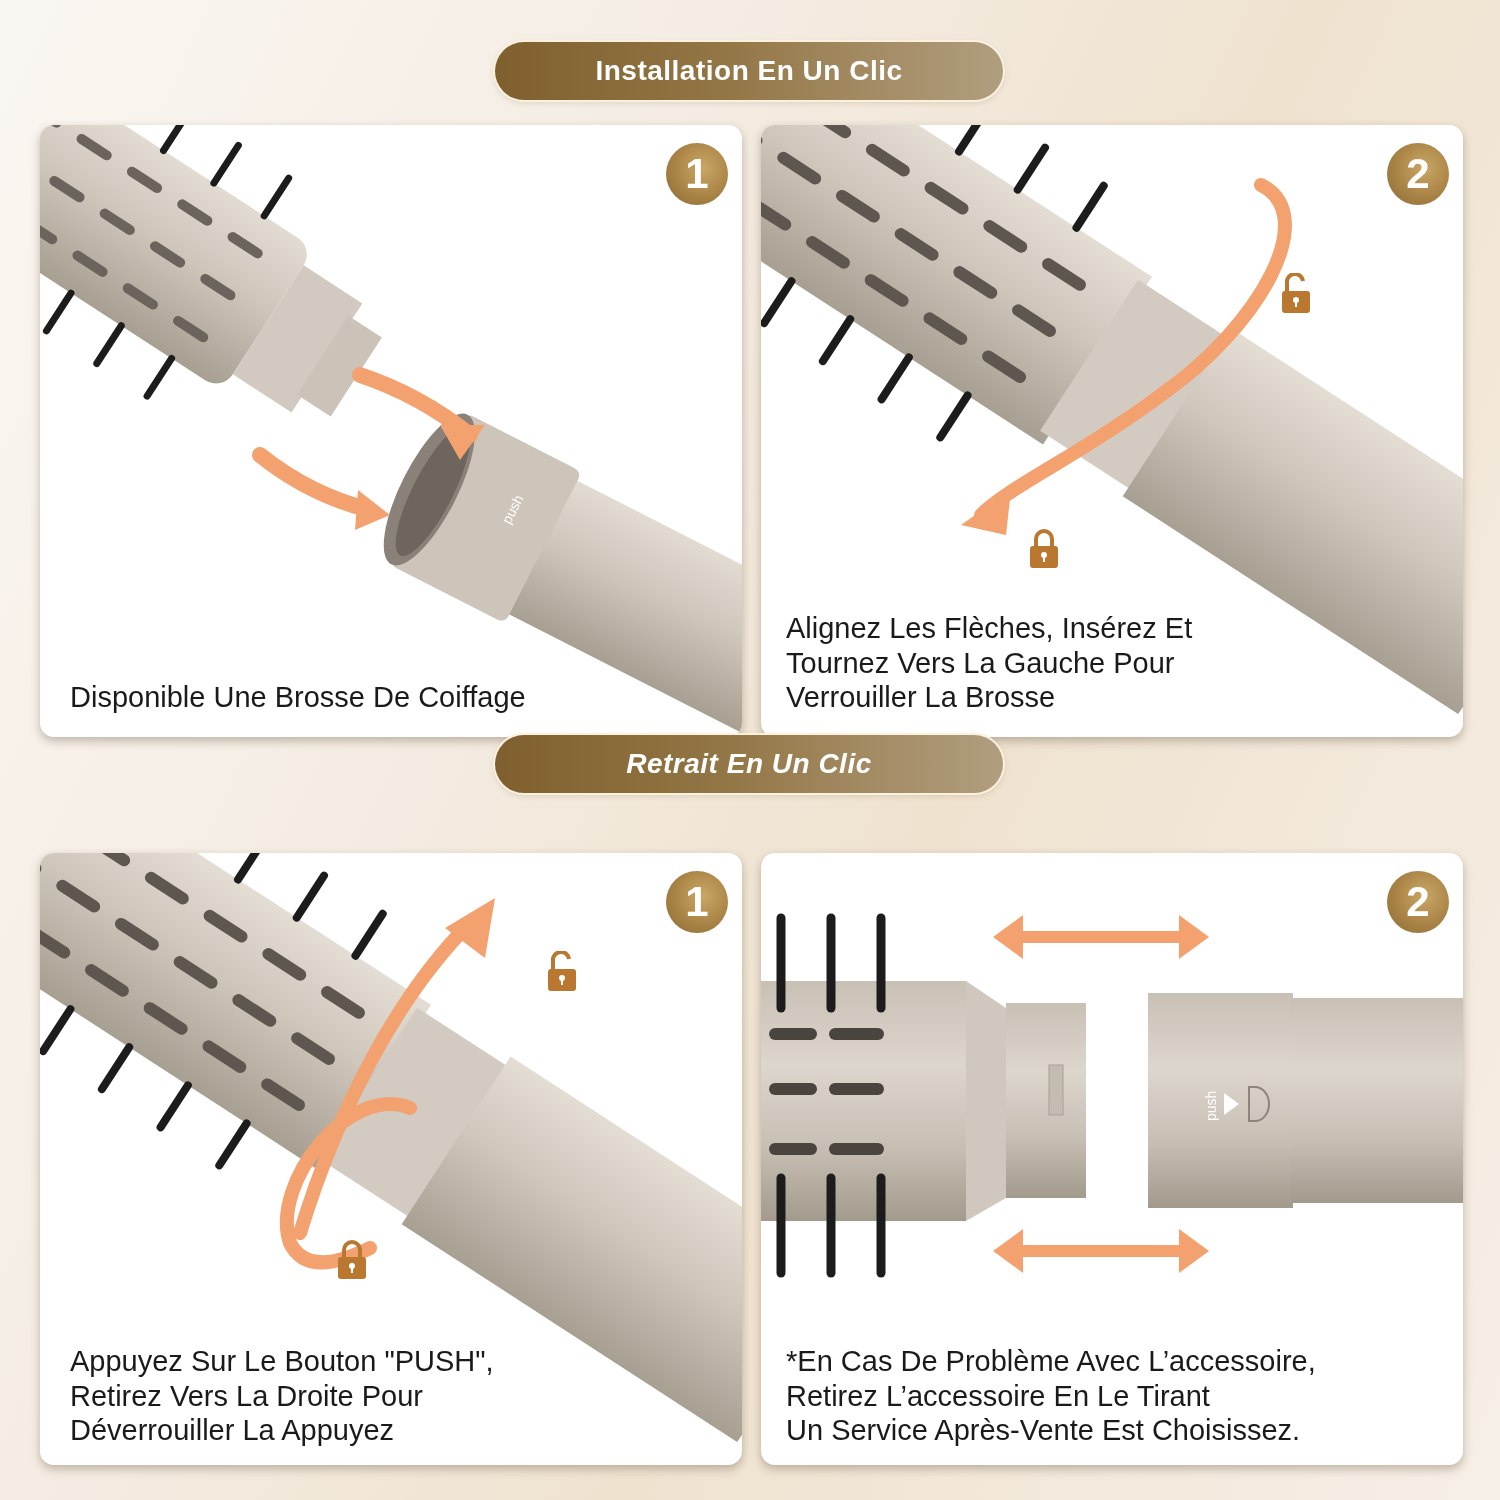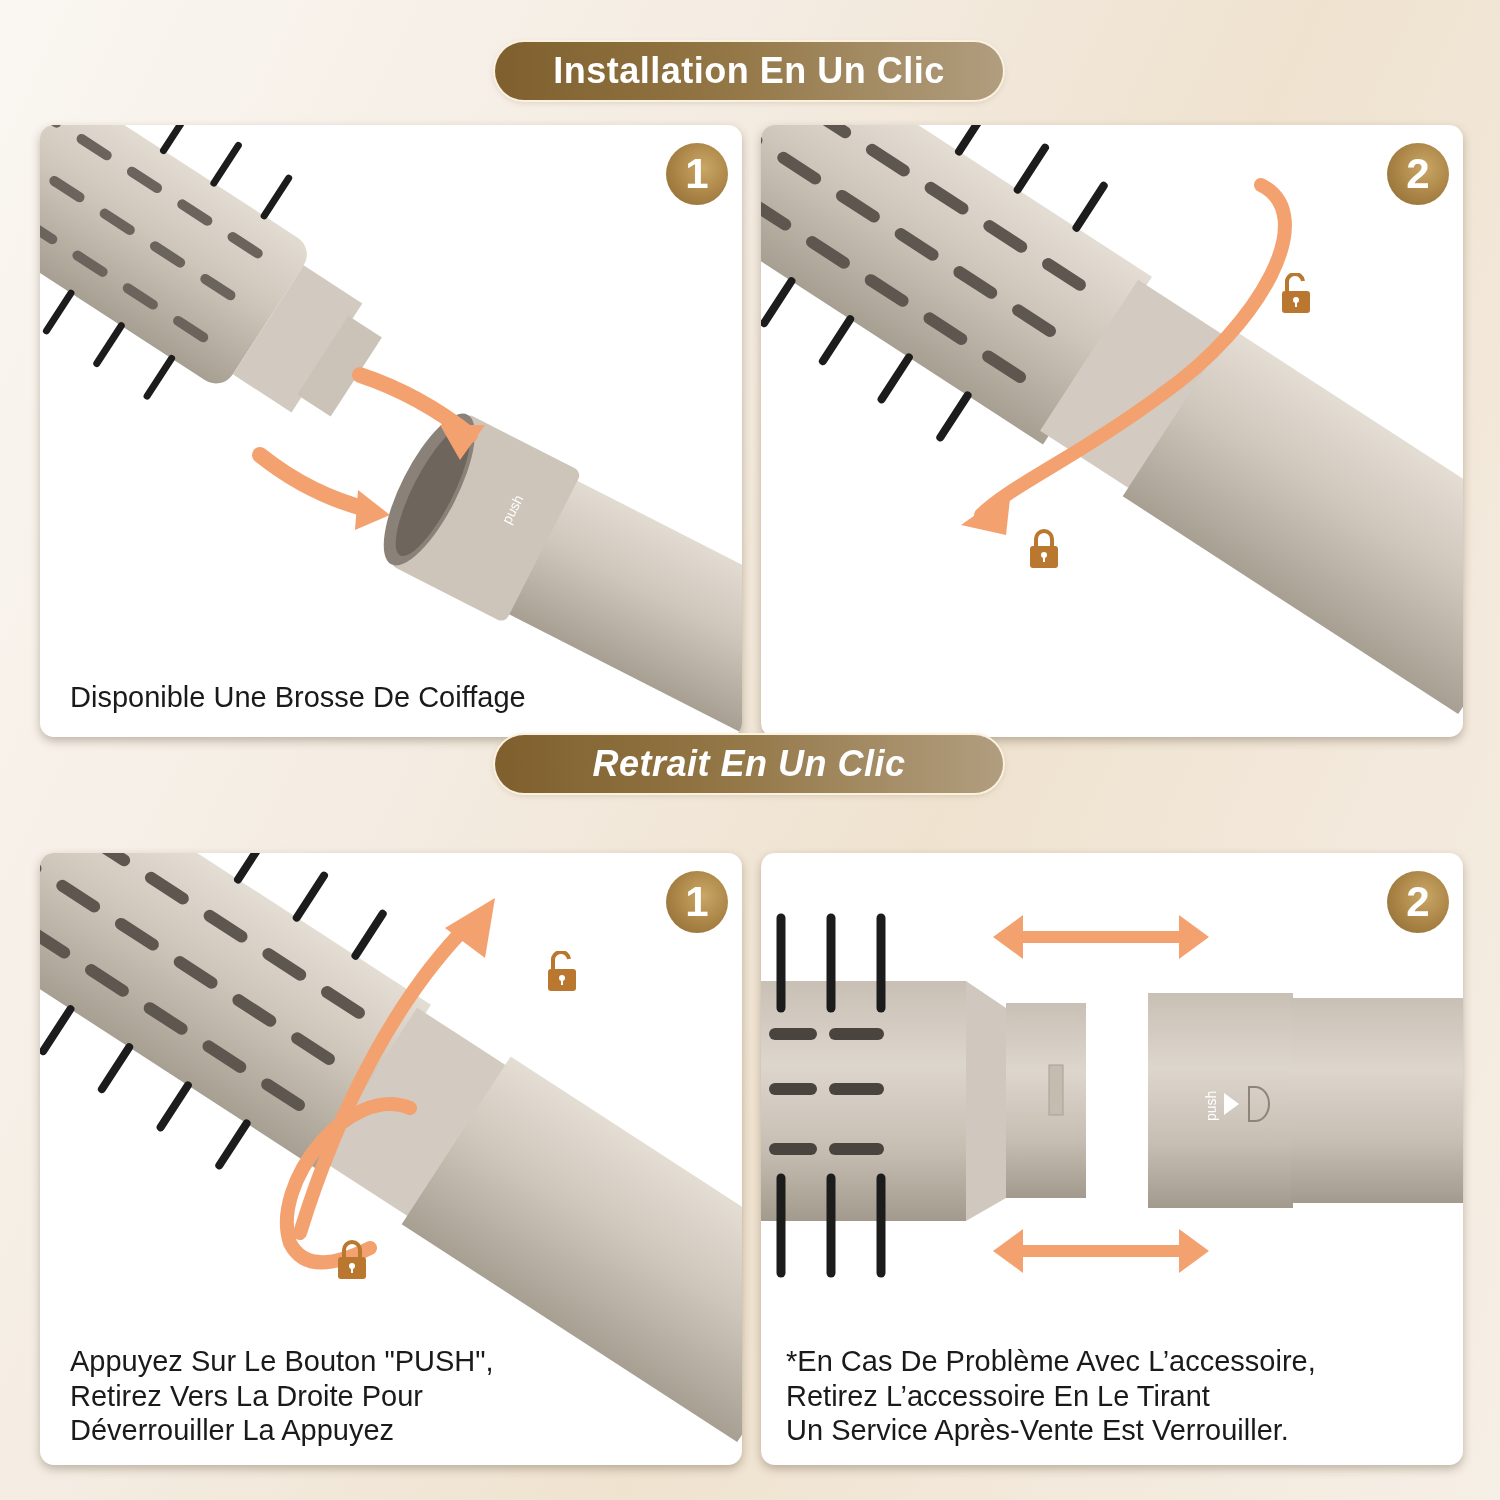--- a/index.html
+++ b/index.html
@@ -6,21 +6,21 @@
   body {
     width: 1500px; height: 1500px; overflow: hidden; position: relative;
     font-family: "Liberation Sans", sans-serif;
     background: linear-gradient(115deg, #faf6f1 0%, #f4ece2 35%, #efe2cf 60%, #f3e9dc 80%, #f6efe6 100%);
   }
   .banner {
     position: absolute; left: 495px; width: 508px; height: 58px;
     border-radius: 29px;
     background: linear-gradient(90deg, #7f5f2e 0%, #937645 45%, #b19e7f 100%);
     box-shadow: 0 0 0 2px #fbf1df, 0 2px 6px rgba(120,90,50,0.25);
-    color: #fff; font-weight: bold; font-size: 36px;
+    color: #fff; font-weight: bold; font-size: 28px;
     display: flex; align-items: center; justify-content: center;
     letter-spacing: 0.5px;
   }
   .card {
     position: absolute; background: #fff; border-radius: 14px; overflow: hidden;
     box-shadow: 0 4px 10px rgba(90,70,50,0.35);
   }
   .badge {
     position: absolute; width: 62px; height: 62px; border-radius: 50%;
     background: radial-gradient(circle at 60% 40%, #c9a766 0%, #a98345 55%, #8b6a35 100%);
@@ -168,20 +168,25 @@
   </svg>
   <svg class="lock" style="left:266px; top:403px;" width="34" height="42" viewBox="0 0 34 42">
     <path d="M 9 18 V 11 A 8 8 0 0 1 25 11 V 18" stroke="#b9772f" stroke-width="4" fill="none"></path>
     <rect x="3" y="18" width="28" height="22" rx="3" fill="#b9772f"></rect>
     <circle cx="17" cy="27" r="3" fill="#fff"></circle>
       <rect x="16" y="28" width="2" height="6" fill="#fff"></rect>
   </svg>
   <div class="badge">
     <span>2</span>
   </div>
+  <div class="caption" style="top:486px; left:25px;">
+    <div>Alignez Les Flèches, Insérez Et</div>
+    <div>Tournez Vers La Gauche Pour</div>
+    <div>Verrouiller La Brosse</div>
+  </div>
 </div>
 
 <div class="banner" style="top:735px;font-style:italic;">
   <span>Retrait En Un Clic</span>
 </div>
 
 <div class="card" style="left:40px; top:853px; width:702px; height:612px;">
   <svg class="art" width="702" height="612">
     <defs>
       <linearGradient id="barrelG3" x1="0" y1="0" x2="0" y2="1">
@@ -303,15 +308,15 @@
       <polygon points="232,398 262,376 262,420"></polygon>
       <polygon points="448,398 418,376 418,420"></polygon>
     </g>
   </svg>
   <div class="badge">
     <span>2</span>
   </div>
   <div class="caption" style="top:491px; left:25px;">
     <div>*En Cas De Problème Avec L’accessoire,</div>
     <div>Retirez L’accessoire En Le Tirant</div>
-    <div>Un Service Après-Vente Est Verrouiller.</div>
+    <div>Un Service Après-Vente Est Choisissez.</div>
   </div>
 </div>
 
 </body></html>

